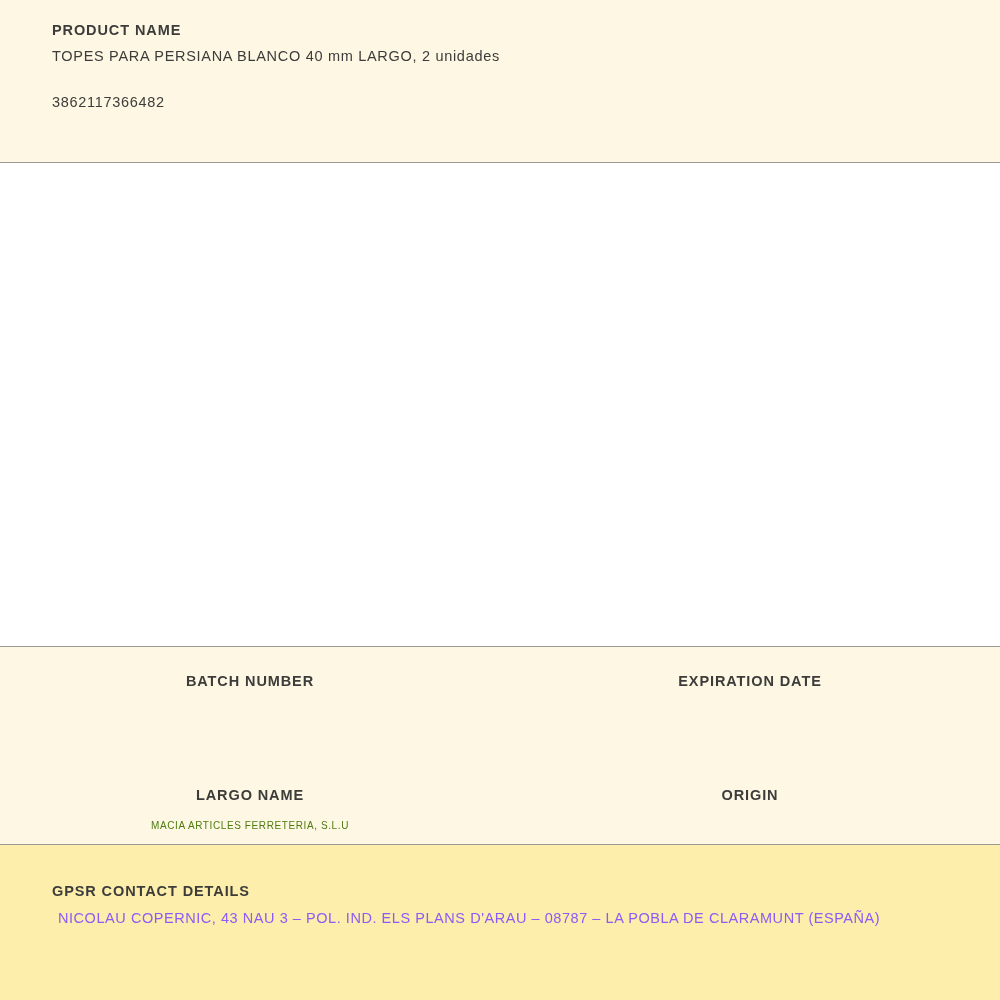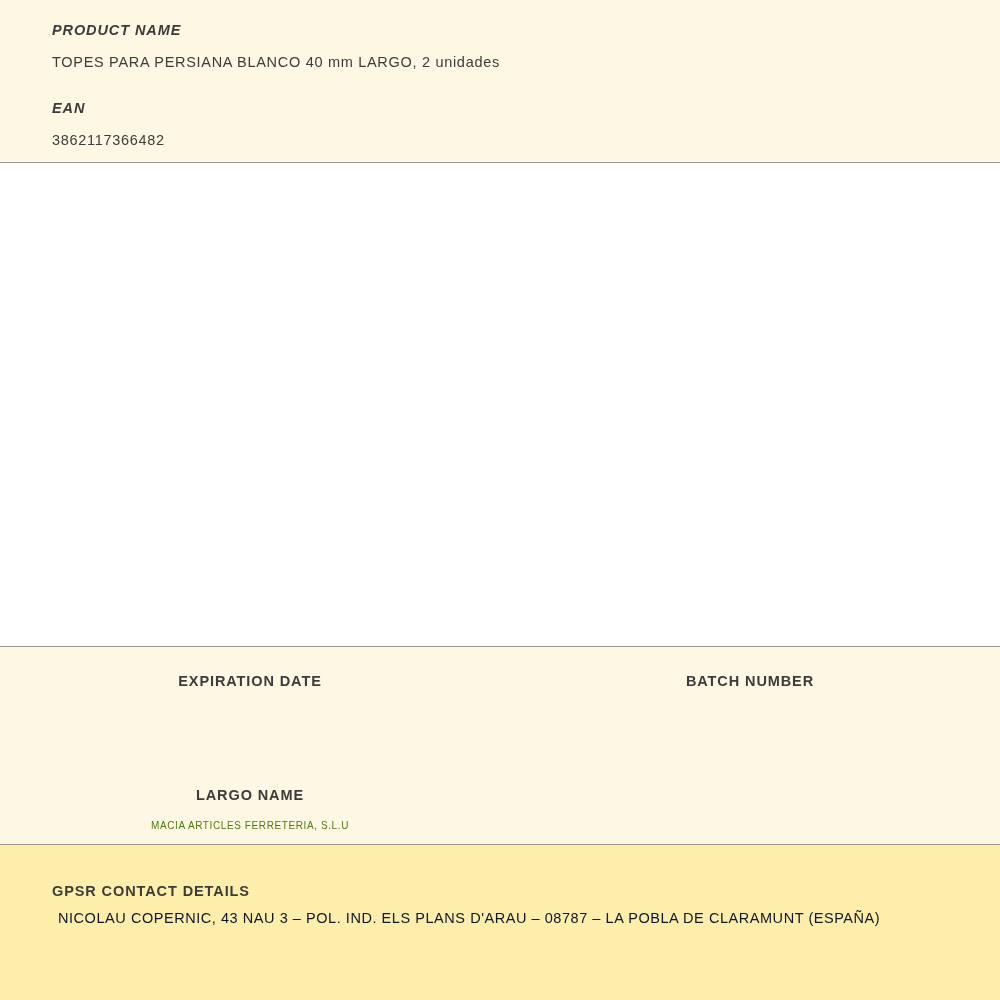--- a/index.html
+++ b/index.html
@@ -35,27 +35,26 @@
   }
   .field + .field {
     margin-top: 28px;
   }
   .field-label {
     font-size: 14.5px;
     font-weight: bold;
     letter-spacing: 0.9px;
     color: #3c3c3b;
     line-height: 1.2;
-    font-style: italic;
   }
   .field-value {
     font-size: 14.5px;
     letter-spacing: 0.7px;
     color: #3c3c3b;
-    margin-top: 15px;
+    margin-top: 9px;
     line-height: 1.2;
   }
 
   
   .blank-area {
     background: #ffffff;
     flex: 1 1 auto;
     border-bottom: 1px solid #9a9a95;
   }
 
@@ -105,60 +104,60 @@
   }
   .footer-label {
     font-size: 14.5px;
     font-weight: bold;
     letter-spacing: 0.9px;
     color: #3c3c3b;
   }
   .footer-value {
     font-size: 14.5px;
     letter-spacing: 0.55px;
-    color: #0f172a;
+    color: #8b5cf6;
     margin-top: 11px;
     padding-left: 6px;
   }
 </style>
 </head>
 <body>
 
 <div class="page">
 
   <section class="top-block">
     <div class="field">
       <div class="field-label">PRODUCT NAME</div>
       <div class="field-value">TOPES PARA PERSIANA BLANCO 40 mm LARGO, 2 unidades</div>
     </div>
     <div class="field">
-      <div class="field-label">EAN</div>
       <div class="field-value">3862117366482</div>
     </div>
   </section>
 
   <section class="blank-area"></section>
 
   <section class="info-block">
     <div class="info-row first">
+      <div class="info-cell left-col">
+        <div class="info-label">BATCH NUMBER</div>
+        <div class="info-value"></div>
+      </div>
       <div class="info-cell">
         <div class="info-label">EXPIRATION DATE</div>
-        <div class="info-value"></div>
-      </div>
-      <div class="info-cell left-col">
-        <div class="info-label">BATCH NUMBER</div>
         <div class="info-value"></div>
       </div>
     </div>
     <div class="info-row second">
       <div class="info-cell left-col">
         <div class="info-label">LARGO NAME</div>
         <div class="info-value">MACIA ARTICLES FERRETERIA, S.L.U</div>
       </div>
       <div class="info-cell">
+        <div class="info-label">ORIGIN</div>
       </div>
     </div>
   </section>
 
   <section class="footer-block">
     <div class="footer-label">GPSR CONTACT DETAILS</div>
     <div class="footer-value">NICOLAU COPERNIC, 43  NAU 3 – POL. IND. ELS PLANS D'ARAU – 08787 – LA POBLA DE CLARAMUNT (ESPAÑA)</div>
   </section>
 
 </div>

